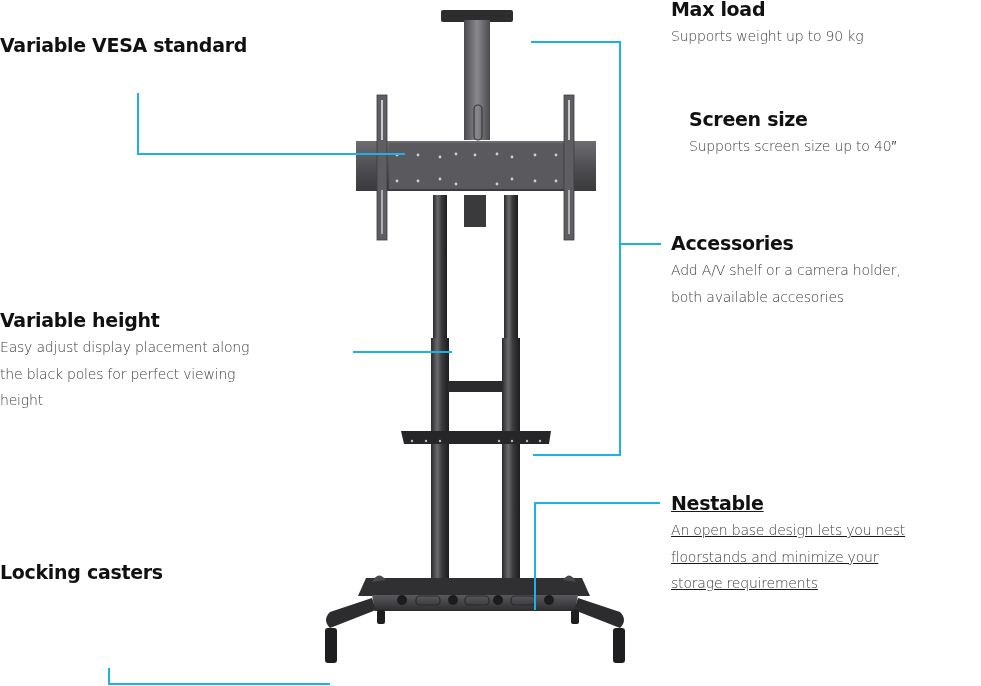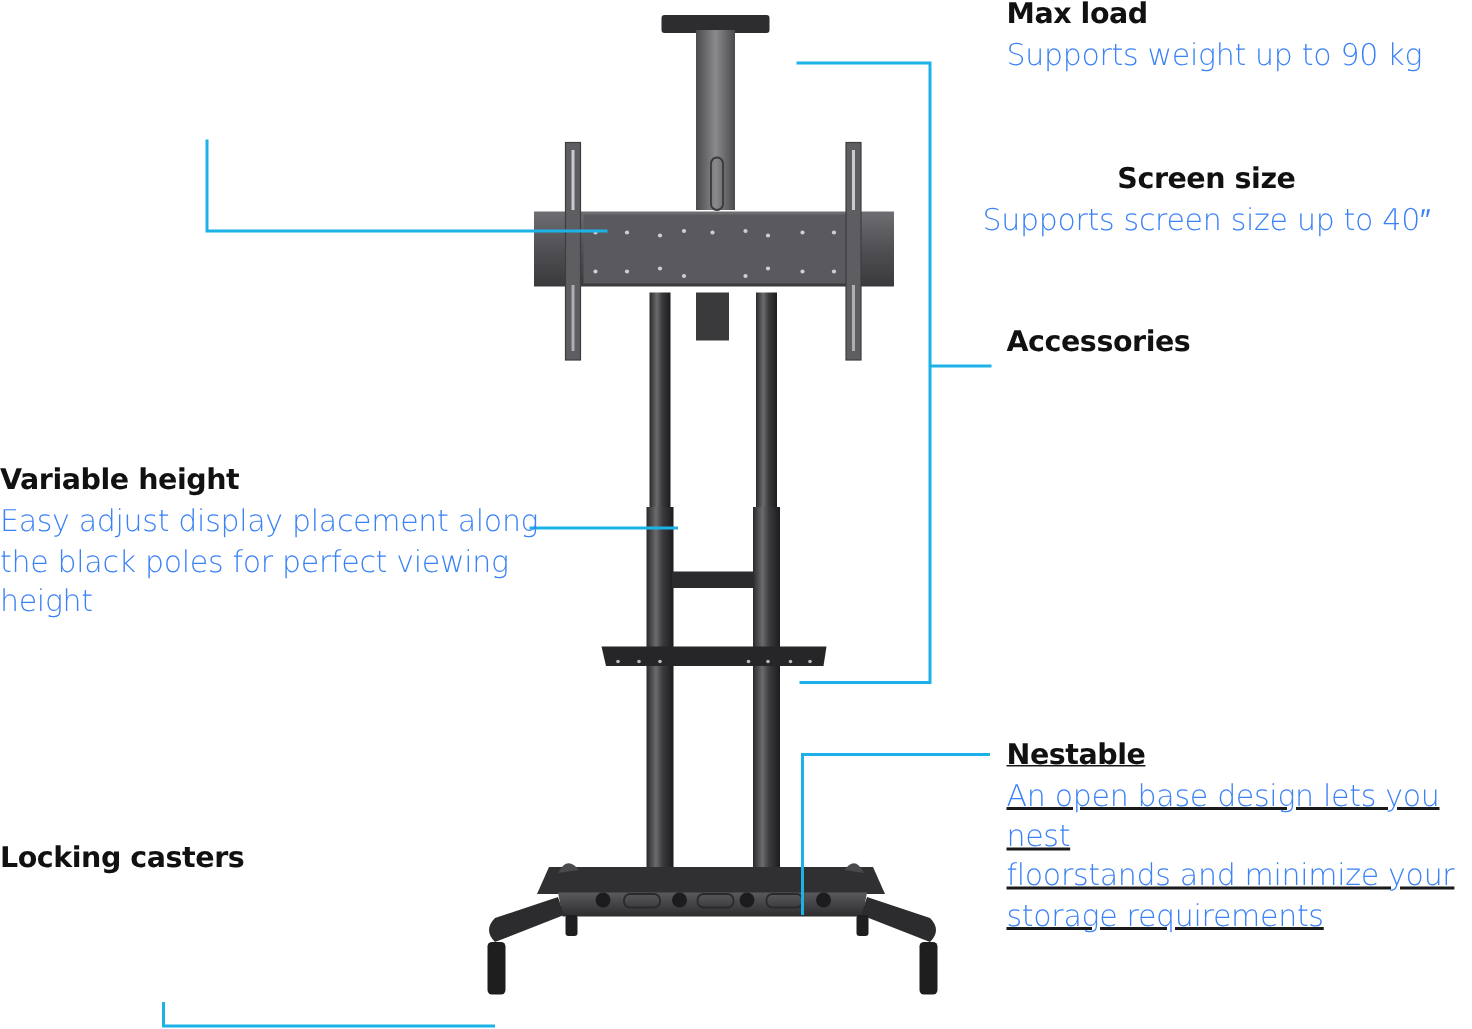--- a/index.html
+++ b/index.html
@@ -1,20 +1,20 @@
 <!DOCTYPE html>
 <html><head>
 <meta charset="utf-8">
 <style>
   html, body { margin: 0; padding: 0; background: #ffffff; }
   body { width: 981px; height: 686px; position: relative; overflow: hidden;
          font-family: "DejaVu Sans", "Liberation Sans", sans-serif; color: #1a1a1a; }
   .callout { position: absolute; }
   .callout .title { font-weight: bold; font-size: 19px; line-height: 27px; letter-spacing: -0.3px; color: #111; }
-  .callout .desc { font-size: 20px; line-height: 26.5px; color: #3b82f6; letter-spacing: -0.2px; white-space: pre-line; font-weight: 300; }
+  .callout .desc { font-size: 14px; line-height: 26.5px; color: #404040; letter-spacing: -0.2px; white-space: pre-line; font-weight: 300; }
   #stand { position: absolute; left: 0; top: 0; width: 981px; height: 686px; }
   .line { stroke: #1cb2e8; stroke-width: 2; fill: none; }
 </style>
 </head>
 <body>
 
 <svg id="stand" viewBox="0 0 981 686" xmlns="http://www.w3.org/2000/svg">
   <defs>
     <linearGradient id="pole" x1="0" x2="1" y1="0" y2="0">
       <stop offset="0" stop-color="#2a2a2c"></stop>
@@ -129,45 +129,48 @@
     <polyline class="line" points="138,93 138,154 405,154"></polyline>
     <polyline class="line" points="353,352 452,352"></polyline>
     <polyline class="line" points="109,668 109,684 330,684"></polyline>
     <polyline class="line" points="531,42 620,42 620,455 533,455"></polyline>
     <polyline class="line" points="620,244 661,244"></polyline>
     <polyline class="line" points="660,503 535,503 535,610"></polyline>
   </g>
 </svg>
 
 <div class="callout" style="left:0; top:32px;">
+  <div class="title">Variable VESA standard</div>
 </div>
 
 <div class="callout" style="left:0; top:307px;">
   <div class="title">Variable height</div>
   <div class="desc">Easy adjust display placement along
 the black poles for perfect viewing
 height</div>
 </div>
 
 <div class="callout" style="left:0; top:559px;text-align:center;">
   <div class="title">Locking casters</div>
 </div>
 
 <div class="callout" style="left:671px; top:-4px;">
   <div class="title">Max load</div>
   <div class="desc">Supports weight up to 90 kg</div>
 </div>
 
-<div class="callout" style="left:655px; top:106px;text-align:center;">
+<div class="callout" style="left:689px; top:106px;">
   <div class="title">Screen size</div>
   <div class="desc">Supports screen size up to 40″</div>
 </div>
 
-<div class="callout" style="left:671px; top:215px;">
+<div class="callout" style="left:671px; top:230px;">
   <div class="title">Accessories</div>
+  <div class="desc">Add A/V shelf or a camera holder,
+both available accesories</div>
 </div>
 
 <div class="callout" style="left:671px; top:490px;text-decoration:underline;">
   <div class="title">Nestable</div>
   <div class="desc">An open base design lets you nest
 floorstands and minimize your
 storage requirements</div>
 </div>
 
 </body></html>

